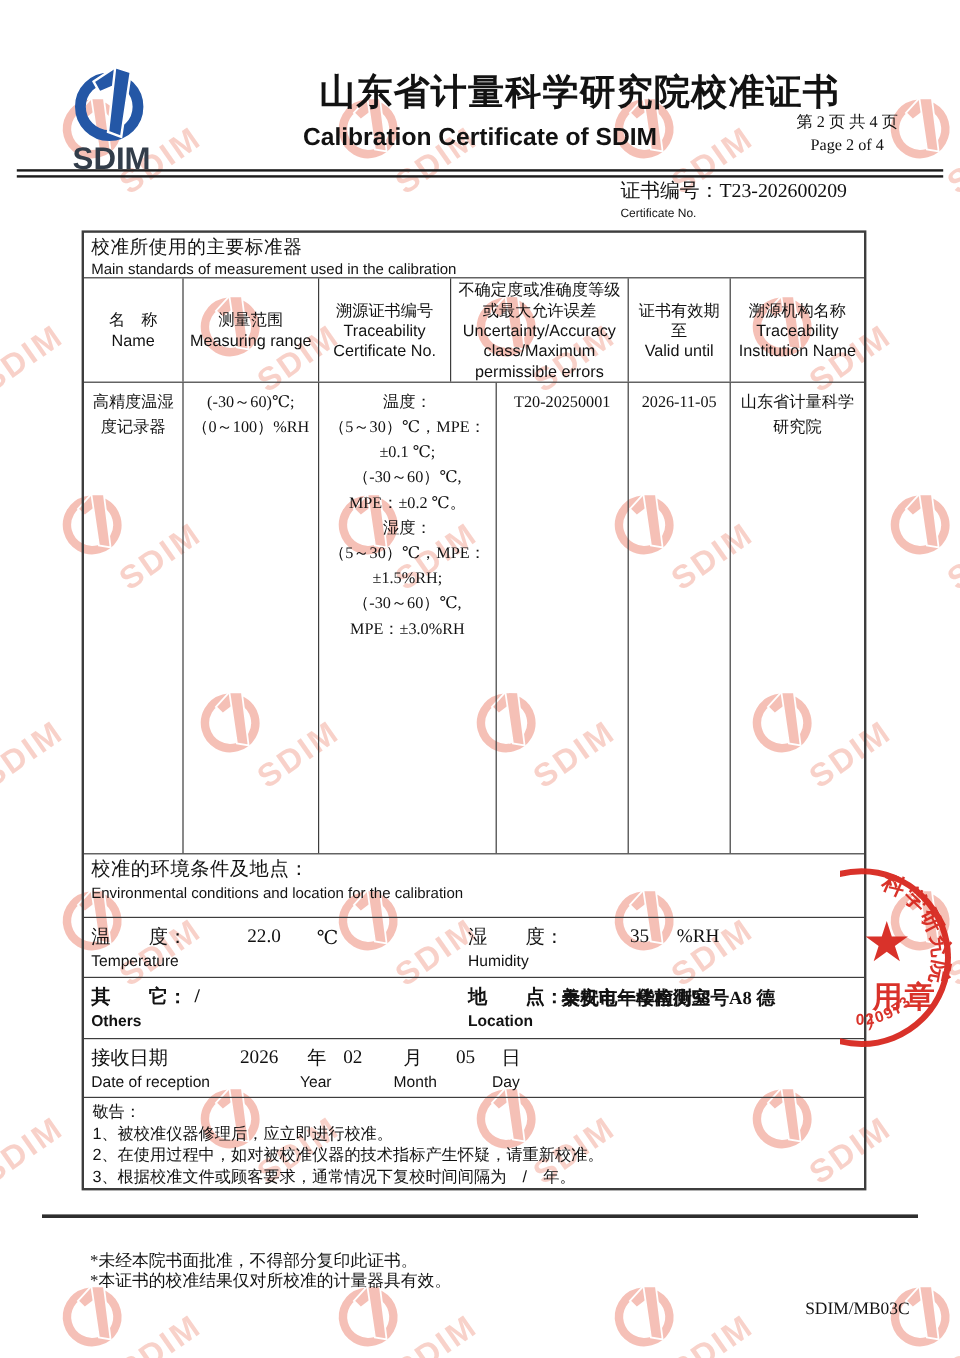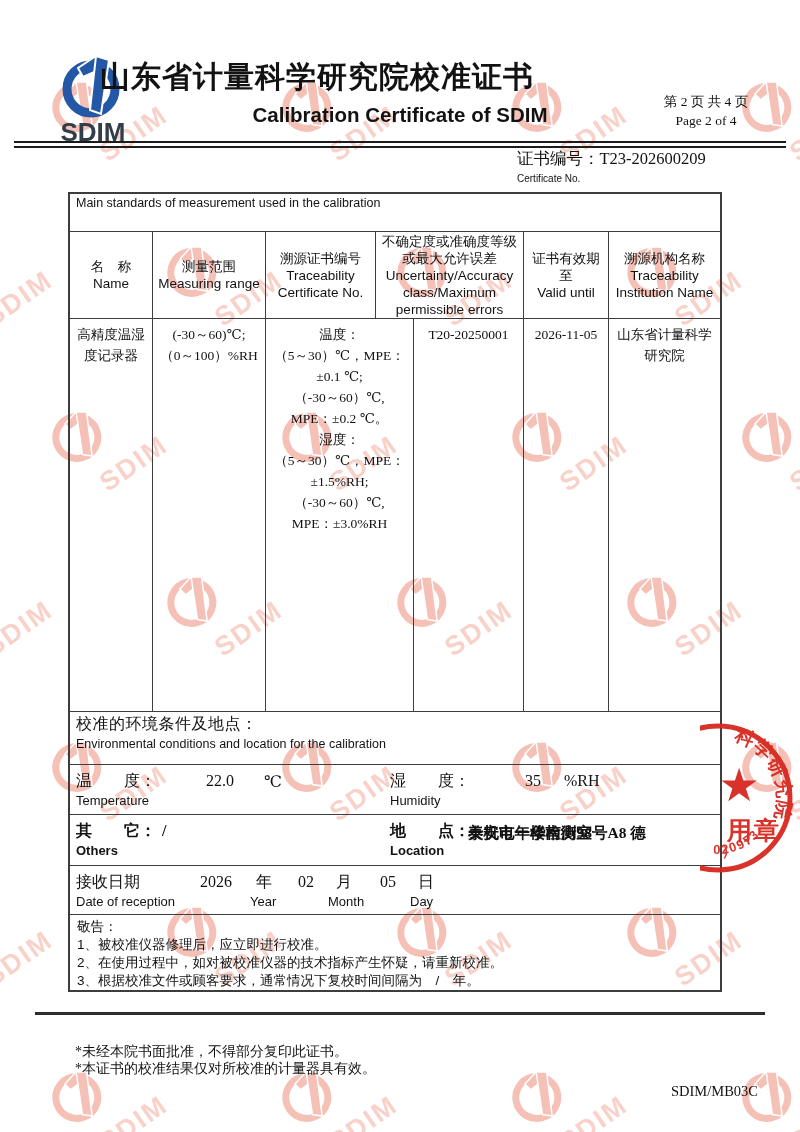--- a/index.html
+++ b/index.html
@@ -17,21 +17,21 @@
   .wm circle { stroke:var(--wm-color); }
   .wm polygon { fill:var(--wm-color); }
   .wm-text { position:absolute; left:46px; top:46px; transform:rotate(-35deg);
     font-weight:bold; font-size:27px; letter-spacing:2px; color:var(--wm-text-color); }
 
   .content { position:relative; z-index:1; }
 
   
   #logo { position:absolute; left:56px; top:52px; }
   #logo text { fill:var(--logo-text); font-family:"Liberation Sans",sans-serif; }
-  #title-cn { position:absolute; left:100px; top:57px; width:600px; text-align:left;
+  #title-cn { position:absolute; left:100px; top:57px; width:600px; text-align:right;
     font-family:"Liberation Serif","DejaVu Serif",serif; font-weight:bold; font-size:30px; letter-spacing:1px; }
   #title-en { position:absolute; left:100px; top:103px; width:600px; text-align:center;
     font-weight:bold; font-size:20.5px; }
   #page-no { position:absolute; left:648px; top:92px; width:116px; text-align:center;
     font-family:"Liberation Serif","DejaVu Serif",serif; font-size:13.5px; line-height:19px; }
   #hdr-rule { position:absolute; left:14px; top:141px; width:772px; height:7px;
     border-top:2px solid #1c1c1c; border-bottom:2px solid #1c1c1c; }
   #cert-no { position:absolute; left:517px; top:148px; }
   #cert-no .l1 { font-family:"Liberation Serif","DejaVu Serif",serif; font-size:16.5px; }
   #cert-no .l2 { font-size:10px; margin-top:3px; }
@@ -353,20 +353,21 @@
     <div id="cert-no">
       <div class="l1">
         <span>证书编号：</span><span>T23-202600209</span>
       </div>
       <div class="l2">Certificate No.</div>
     </div>
 
     <div id="doc-table">
 
       <div class="row sec-title" style="height:38px">
+        <div class="cn">校准所使用的主要标准器</div>
         <div class="en">Main standards of measurement used in the calibration</div>
       </div>
 
       <div class="row cols" id="col-headers">
         <div class="cell c1">
           <div>名　称</div>
           <div>Name</div>
         </div>
         <div class="cell c2">
           <div>测量范围</div>
@@ -438,21 +439,21 @@
           <div>泰安市年华南街98号A8 德</div>
           <div>美机电一楼检测室</div>
         </div>
         <span class="en-label" style="left:320px">Location</span>
       </div>
 
       <div class="row frow" id="row-recv">
         <span class="zh-label" style="left:6px">接收日期</span>
         <span class="val" style="left:130px">2026</span>
         <span class="zh-label" style="left:186px">年</span>
-        <span class="val" style="left:228px">02</span>
+        <span class="val" style="left:216px">02</span>
         <span class="zh-label" style="left:266px">月</span>
         <span class="val" style="left:310px">05</span>
         <span class="zh-label" style="left:348px">日</span>
         <span class="en-label" style="left:6px">Date of reception</span>
         <span class="en-label" style="left:180px">Year</span>
         <span class="en-label" style="left:258px">Month</span>
         <span class="en-label" style="left:340px">Day</span>
       </div>
 
       <div class="row" id="notice-box">

